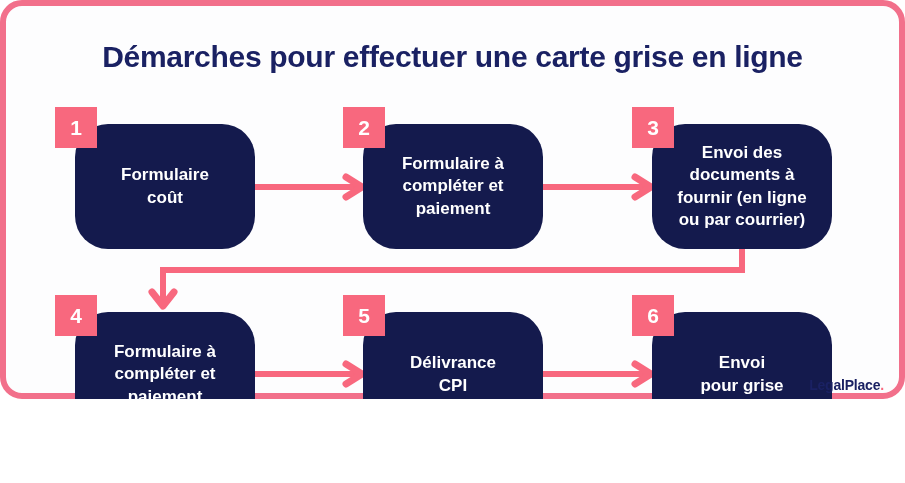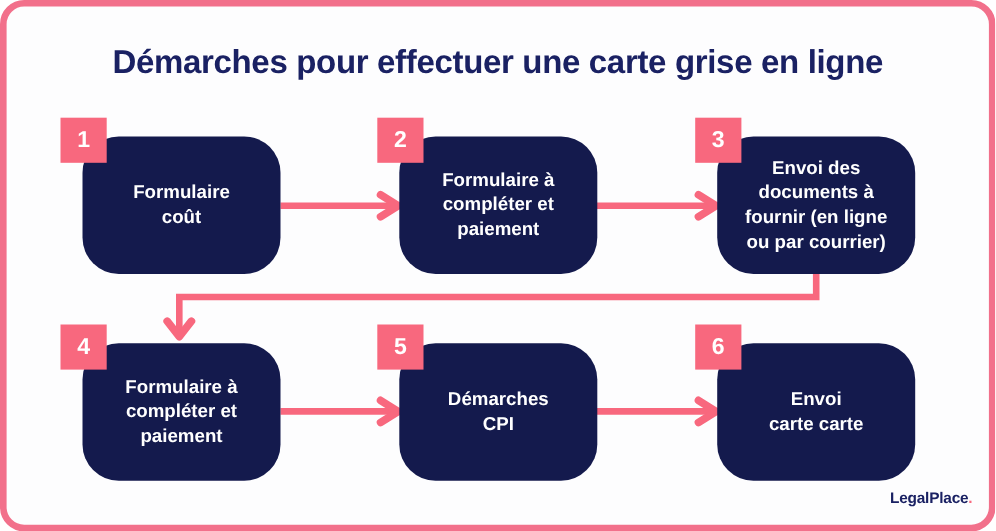--- a/index.html
+++ b/index.html
@@ -1,19 +1,19 @@
 <!DOCTYPE html>
 <html><head>
 <meta charset="utf-8">
 <style>
   html,body{margin:0;padding:0;background:#ffffff;}
   body{font-family:"Liberation Sans", sans-serif;}
   .page{
     position:relative;
-    width:905px;height:483px;
+    width:905px;height:399px;
     background:#ffffff;
     overflow:hidden;
   }
   .frame{
     position:absolute;inset:0;
     box-sizing:border-box;
     border:6px solid #F2708B;
     border-radius:22px;
     background:#FDFDFE;
   }
@@ -68,21 +68,21 @@
     color:#FFFFFF;
     font-weight:bold;
     font-size:21px;
     display:flex;
     align-items:center;
     justify-content:center;
     z-index:4;
   }
   .logo{
     position:absolute;
-    right:21px;bottom:23px;
+    right:21px;bottom:6px;
     font-size:14px;
     font-weight:bold;
     letter-spacing:-0.2px;
     color:#1A2163;
     z-index:3;
   }
   .logo .dot{color:#F8687E;}
 </style>
 </head>
 <body>
@@ -154,27 +154,27 @@
     <div class="box">
       <span class="box-label">Formulaire à
 compléter et
 paiement</span>
     </div>
   </div>
 
   <div class="step s5">
     <div class="badge">5</div>
     <div class="box">
-      <span class="box-label">Démarches
+      <span class="box-label">Délivrance
 CPI</span>
     </div>
   </div>
 
   <div class="step s6">
     <div class="badge">6</div>
     <div class="box">
       <span class="box-label">Envoi
-carte carte</span>
+pour grise</span>
     </div>
   </div>
 
   <div class="logo"><span>LegalPlace</span><span class="dot">.</span></div>
 </div>
 
 </body></html>

